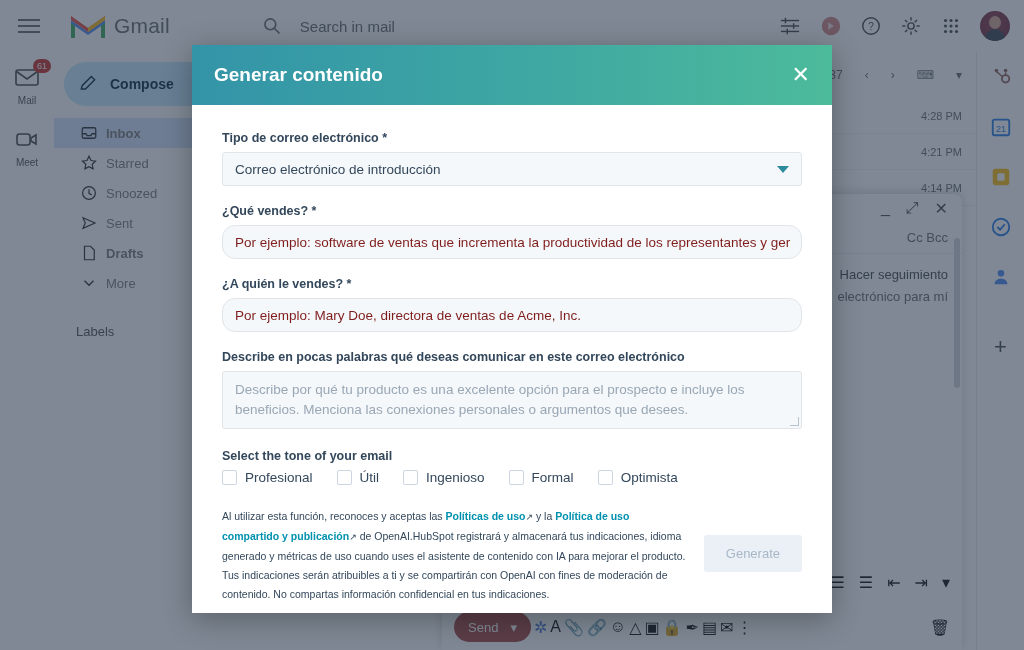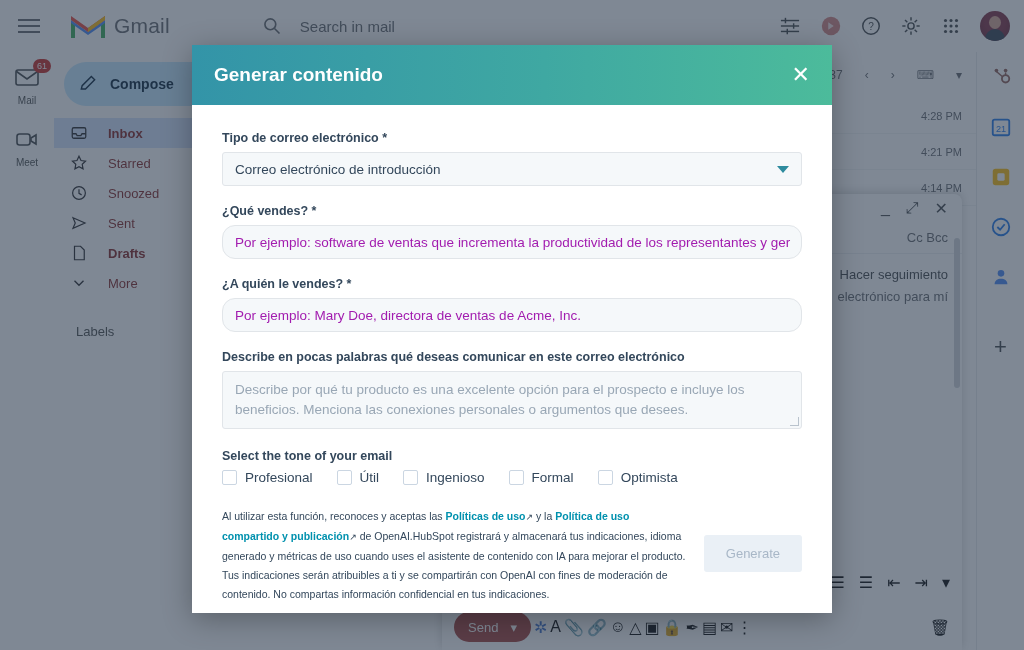--- a/index.html
+++ b/index.html
@@ -62,23 +62,23 @@
   }
 
   .gm-nav { position: absolute; top: 52px; left: 54px; width: 196px; bottom: 0; }
   .gm-compose {
     margin: 10px 10px 0 10px; height: 44px; border-radius: 22px;
     background: #c2e7ff; display: flex; align-items: center; padding-left: 14px; gap: 12px; font-weight: bold;
   }
   .gm-compose-text { font-size: 14px; color: #001d35; }
   .gm-nav-list { margin-top: 12px; }
   .gm-nav-item {
-    height: 30px; display: flex; align-items: center; gap: 20px;
-    padding-left: 16px; border-radius: 0 15px 15px 0; margin-right: 10px;
-    font-size: 13px; color: #7f1d1d;
+    height: 30px; display: flex; align-items: center; gap: 8px;
+    padding-left: 26px; border-radius: 0 15px 15px 0; margin-right: 10px;
+    font-size: 13px; color: #737373;
   }
   .gm-nav-item.sel { background: #d3e3fd; font-weight: bold; }
   .gm-nav-item.bold { font-weight: bold; }
   .gm-labels { font-size: 13px; color: #444746; padding-left: 22px; margin-top: 26px; }
 
   
   .gm-list { position: absolute; top: 52px; left: 250px; right: 48px; bottom: 0; background: #fff; }
   .gm-list-top { height: 46px; display: flex; align-items: center; justify-content: flex-end;
                  gap: 22px; padding-right: 14px; font-size: 12px; color: #5f6368; }
   .gm-row {
@@ -141,21 +141,21 @@
     height: 34px; border: 1px solid #e1e5e9; border-radius: 3px; background: #f5f8fa;
     display: flex; align-items: center; padding: 8px 12px; font-size: 13.5px; color: #33475b;
     margin-bottom: 18px;
   }
   .select-caret { margin-left: auto; width: 0; height: 0;
                   border-left: 6px solid transparent; border-right: 6px solid transparent;
                   border-top: 7px solid #2e8b9e; }
 
   .txt-box {
     height: 34px; border: 1px solid #e1e5e9; border-radius: 13px; background: #f5f8fa;
-    display: flex; align-items: center; padding: 0 12px; font-size: 13.5px; color: #a21caf;
+    display: flex; align-items: center; padding: 0 12px; font-size: 13.5px; color: #7f1d1d;
     margin-bottom: 18px; white-space: nowrap; overflow: hidden;
   }
   .area-box {
     height: 58px; border: 1px solid #e1e5e9; border-radius: 3px; background: #f5f8fa;
     padding: 8px 12px; font-size: 13.5px; color: #99a7b5; line-height: 20px;
     margin-bottom: 20px; position: relative; overflow: hidden;
   }
   .area-box::after {
     content: ""; position: absolute; right: 2px; bottom: 2px; width: 8px; height: 8px;
     border-right: 1.5px solid #b9c3cd; border-bottom: 1.5px solid #b9c3cd;

